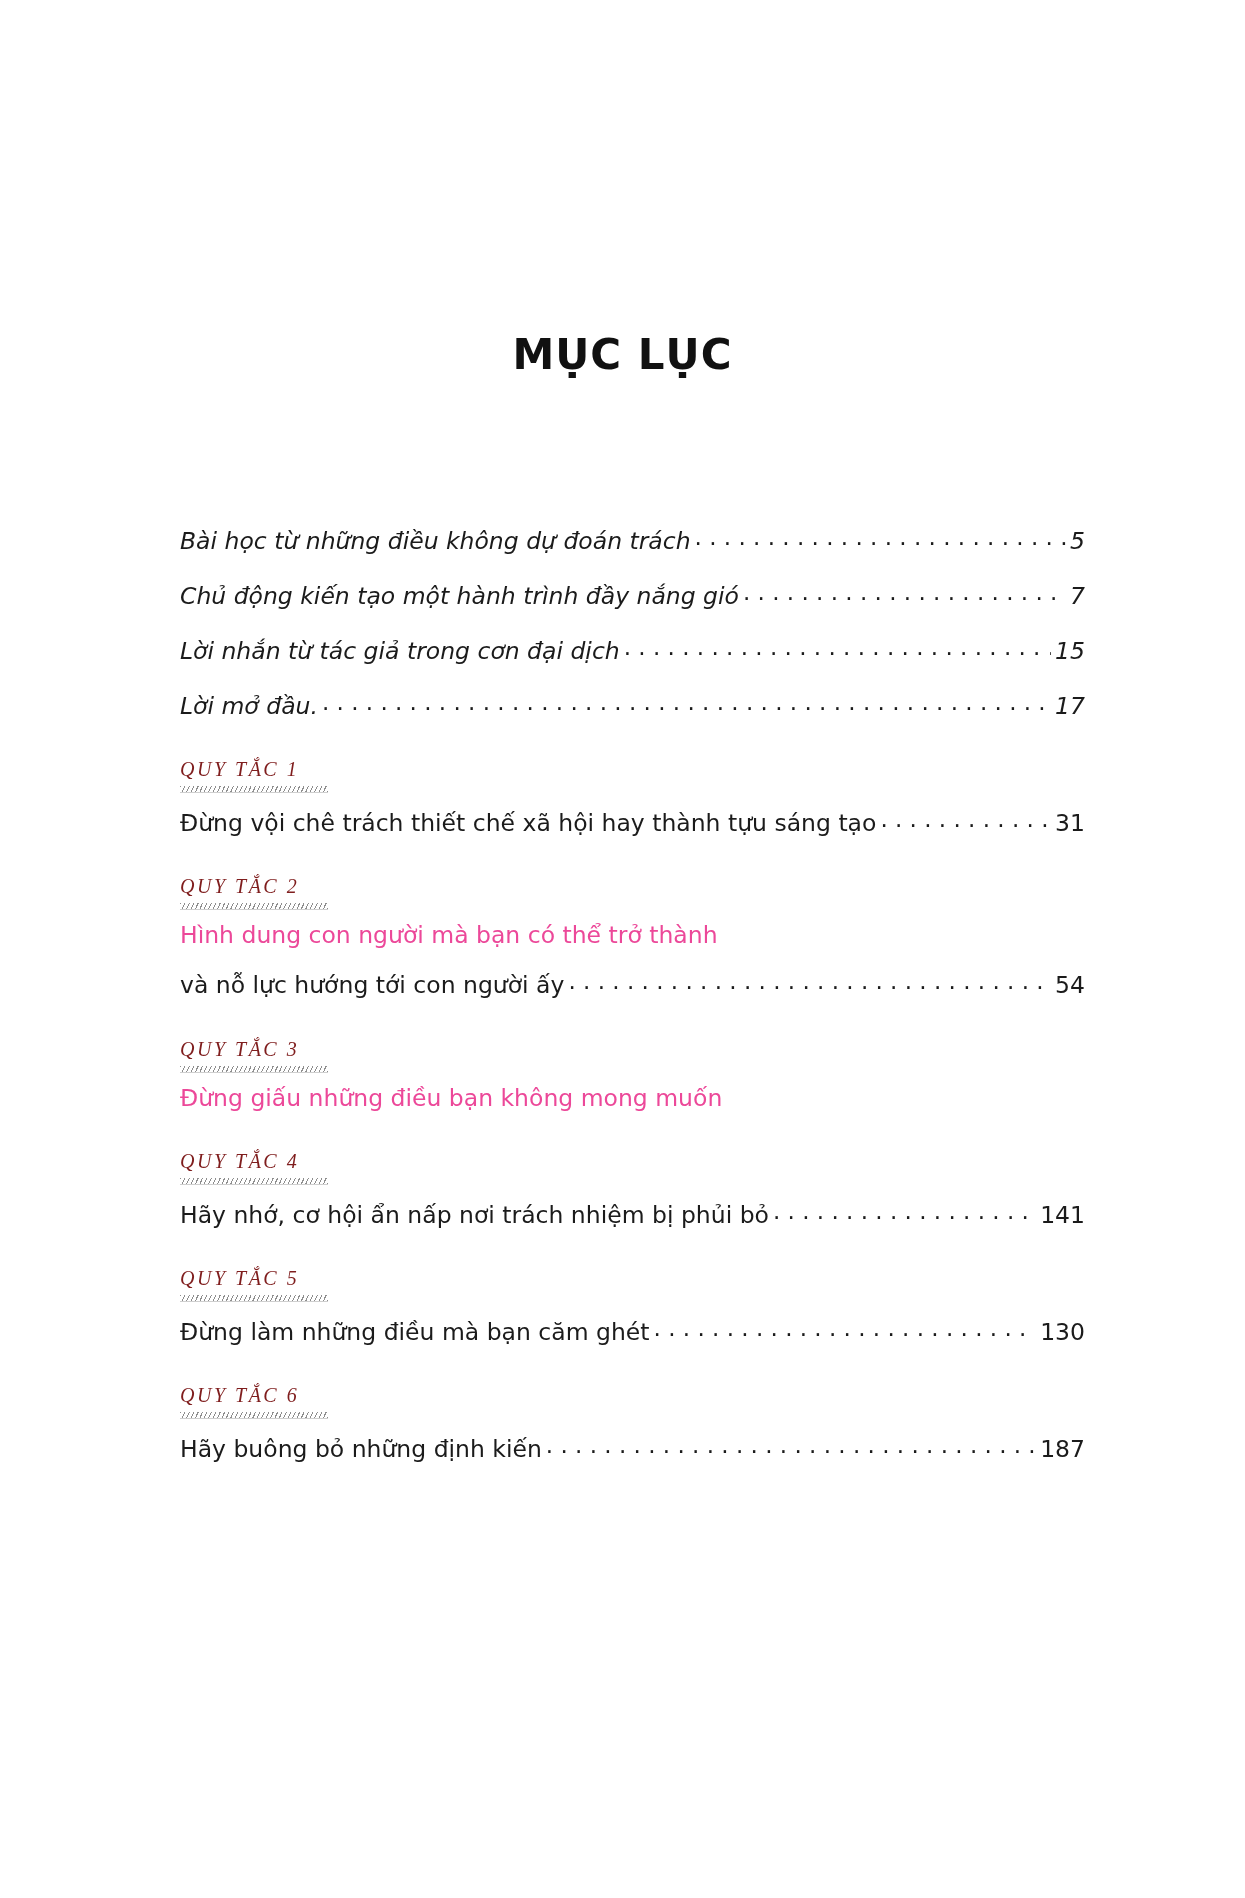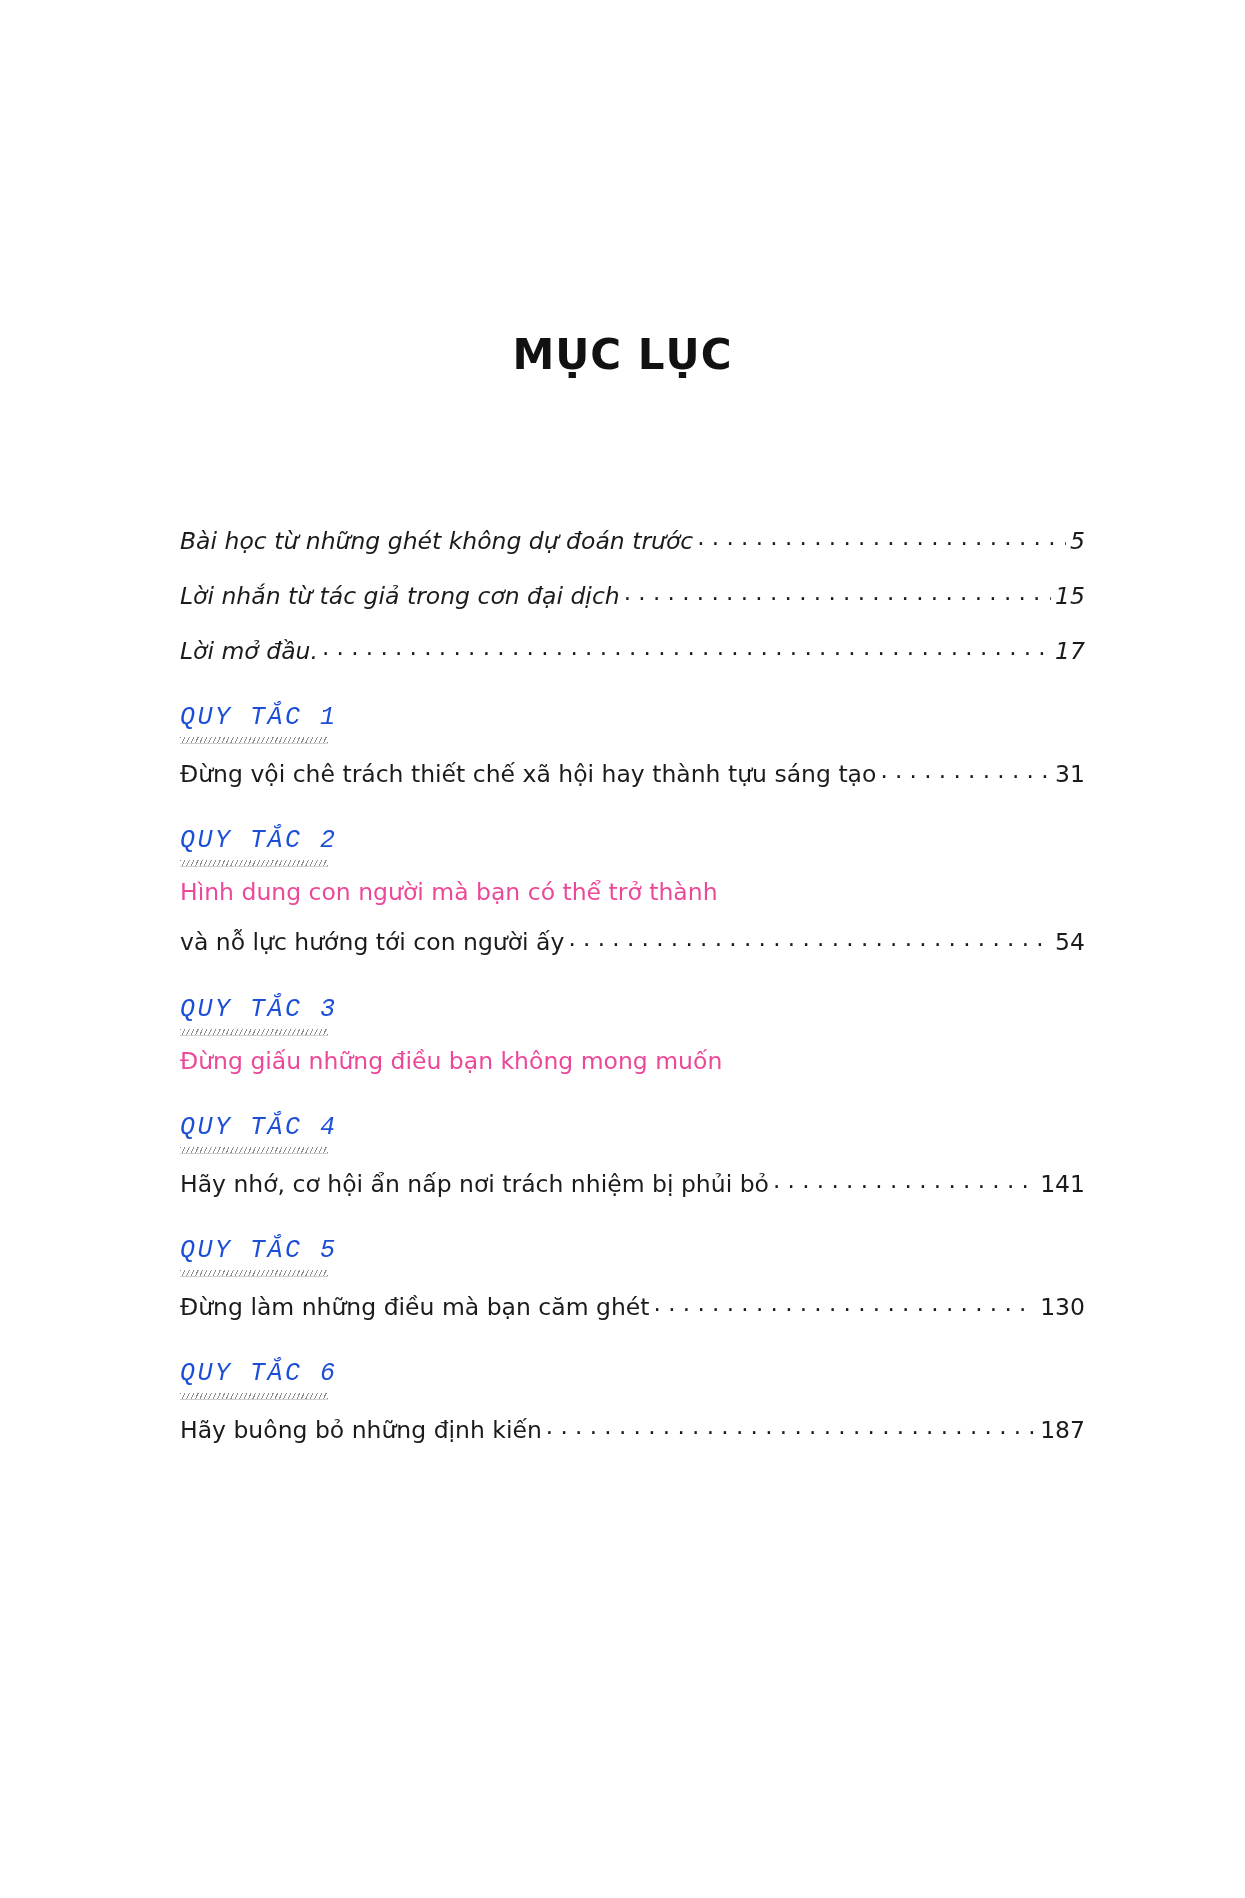--- a/index.html
+++ b/index.html
@@ -81,25 +81,25 @@
     font-size: 23.5px;
     color: #1b1b1b;
   }
   .front-entry .pageno { font-style: italic; }
 
   
   .rule-group {
     margin-top: 40px;
   }
   .rule-head {
-    font-family: Liberation Mono, monospace;
+    font-family: Liberation Serif, serif;
     font-style: italic;
-    font-size: 25px;
+    font-size: 20px;
     letter-spacing: 2.5px;
-    color: #1d4ed8;
+    color: #7f1d1d;
     display: inline-block;
     padding-bottom: 3px;
     position: relative;
   }
   .rule-underline {
     width: 148px;
     height: 6px;
     margin-top: 2px;
     margin-bottom: 14px;
     background-image: repeating-linear-gradient(
@@ -132,25 +132,30 @@
 </head>
 <body>
 
 <div class="page">
 
   <div class="title">MỤC LỤC</div>
 
   <div class="toc">
 
     <div class="front-entry">
-      <span class="etext">Bài học từ những ghét không dự đoán trước</span>
+      <span class="etext">Bài học từ những điều không dự đoán trách</span>
       <span class="leader"></span>
       <span class="pageno">5</span>
     </div>
 
+    <div class="front-entry">
+      <span class="etext">Chủ động kiến tạo một hành trình đầy nắng gió</span>
+      <span class="leader"></span>
+      <span class="pageno">7</span>
+    </div>
 
     <div class="front-entry">
       <span class="etext">Lời nhắn từ tác giả trong cơn đại dịch</span>
       <span class="leader"></span>
       <span class="pageno">15</span>
     </div>
 
     <div class="front-entry">
       <span class="etext">Lời mở đầu.</span>
       <span class="leader"></span>

